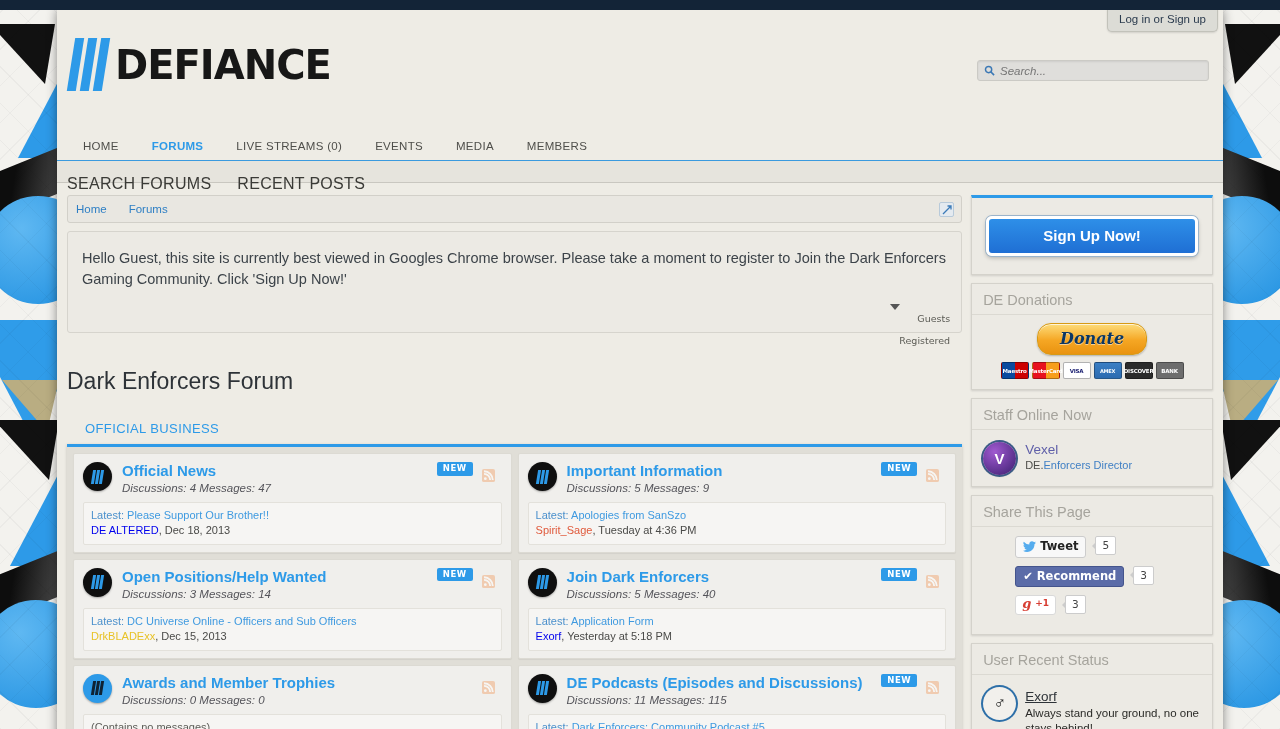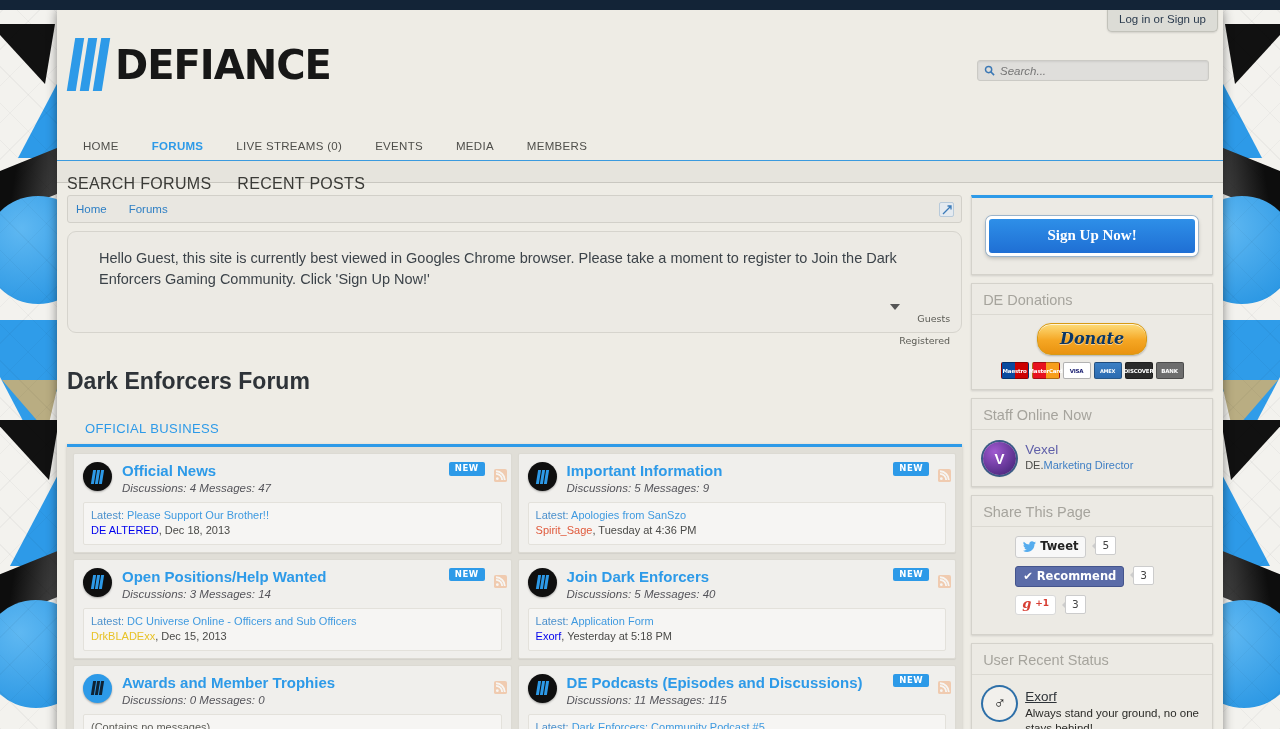--- a/index.html
+++ b/index.html
@@ -145,37 +145,37 @@
   }
   #bc-expand {
     position: absolute; right: 7px; top: 6px;
     width: 15px; height: 15px; border: 1px solid #b8cada; border-radius: 2px;
     background: #e4eaf0; display: flex; align-items: center; justify-content: center;
     cursor: pointer;
   }
 
   #notice {
     margin-top: 8px; background: #eceae4;
-    border: 1px solid #d6d4cd; border-radius: 9px;
-    padding: 16px 31px 42px;
+    border: 1px solid #d6d4cd; border-radius: 3px;
+    padding: 16px 14px 42px;
     font-size: 14.5px; color: #3c4349; line-height: 1.45;
   }
   #online-legend {
     display: flex; align-items: flex-end; justify-content: flex-end; gap: 11px;
     margin-top: -20px; padding-right: 12px; position: relative; flex-direction: column;
   }
   #online-legend .arrow {
     position: absolute; right: 62px; top: -9px;
     width: 0; height: 0; border-left: 5px solid transparent;
     border-right: 5px solid transparent; border-top: 6px solid #555;
   }
   #online-legend span { font-size: 9.5px; color: #5b5b55; font-family:"DejaVu Sans", sans-serif; }
 
   #forum-title {
-    margin: 22px 0 0 0; font-size: 23px; font-weight: bold; color: #2e3338;
+    margin: 22px 0 0 0; font-size: 23px; font-weight: normal; color: #2e3338;
   }
 
   .cat-head {
     margin: 26px 0 8px 18px;
     font-size: 13px; letter-spacing: .4px; color: #2d9ae8;
     text-transform: uppercase;
   }
 
   .node-grid {
     border-top: 3px solid #2d9ae8;
@@ -199,21 +199,21 @@
   .node-icon .mini-bars { display: flex; gap: 1.5px; }
   .node-icon .mini-bars i {
     display: block; width: 2.5px; height: 14px; background: #2d9ae8; transform: skewX(-9deg);
   }
   .node-icon.read .mini-bars i { background: #0f2233; }
   .node-title {
     font-size: 15px; font-weight: bold; color: #2d9ae8; text-decoration: none;
     display: block; line-height: 1.15;
   }
   .node-stats { font-size: 11.5px; color: #54545a; margin-top: 3px; font-style: italic; }
-  .node-badges { position: absolute; right: 4px; top: 8px; display: flex; align-items: flex-start; gap: 9px; }
+  .node-badges { position: absolute; right: 16px; top: 8px; display: flex; align-items: flex-start; gap: 9px; }
   .badge-new {
     background: #2d9ae8; color: #fff; font-size: 8.5px; font-weight: bold;
     letter-spacing: .5px; padding: 2px 6px 3px; border-radius: 2px;
     font-family: "DejaVu Sans", sans-serif; line-height: 1;
   }
   .rss-icon { margin-top: 6px; opacity: .45; }
   .node-last {
     margin-top: 8px; background: #f6f5f3; border: 1px solid #e3e1db;
     border-radius: 2px; padding: 5px 7px 6px; font-size: 11px; line-height: 1.35;
   }
@@ -221,21 +221,21 @@
   .node-last .l-title { color: #3f9ae0; text-decoration: none; }
   .node-last .l-meta { color: #4a4a48; }
   .node-last .l-user { text-decoration: none; }
   .node-last .empty { color: #5d5d58; }
 
   
   .panel {
     background: #eceae4; border: 1px solid #d4d2cb;
     margin-bottom: 8px; box-shadow: 0 1px 2px rgba(0,0,0,.13);
   }
-  .panel.signup { border-top: 3px solid #2d9ae8; padding: 18px 14px; font-family: Liberation Serif, serif; }
+  .panel.signup { border-top: 3px solid #2d9ae8; padding: 18px 14px; }
   #signup-btn {
     display: block; width: 100%; text-align: center;
     background: linear-gradient(#2e8fe8, #1f6fd4);
     color: #fff; font-size: 15px; font-weight: bold;
     padding: 8px 0 9px; border: 3px solid #fff; border-radius: 6px;
     text-decoration: none;
     box-shadow: 0 0 0 1px #9bb4cb, 0 2px 4px rgba(0,0,0,.25);
     cursor: pointer;
   }
   .panel-head {
@@ -620,21 +620,21 @@
       </div>
 
       <div class="panel">
         <div class="panel-head">Staff Online Now</div>
         <div class="panel-body">
           <div class="staff-row">
             <span class="avatar vexel">V</span>
             <div>
               <a href="#" class="staff-name">Vexel</a>
               <div class="staff-title">
-                <span>DE.</span><a href="#">Marketing Director</a>
+                <span>DE.</span><a href="#">Enforcers Director</a>
               </div>
             </div>
           </div>
         </div>
       </div>
 
       <div class="panel">
         <div class="panel-head">Share This Page</div>
         <div class="panel-body">
           <div class="share-row">

